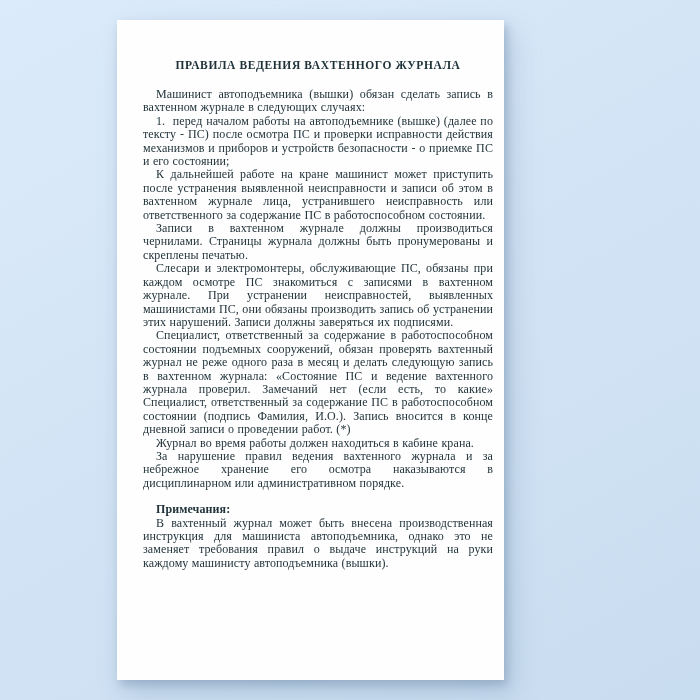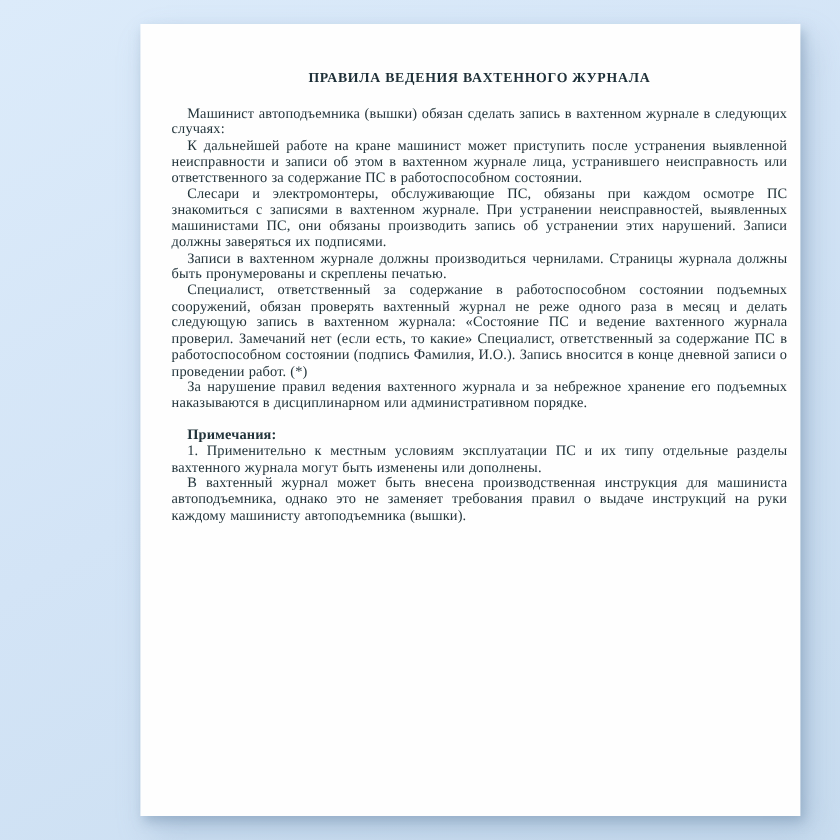--- a/index.html
+++ b/index.html
@@ -10,21 +10,21 @@
     width: 700px;
     height: 700px;
     overflow: hidden;
     background: linear-gradient(150deg, #dcebfa 0%, #d3e4f6 45%, #c9ddf0 100%);
     font-family: "Liberation Serif", "DejaVu Serif", serif;
   }
   .sheet {
     position: absolute;
     left: 117px;
     top: 20px;
-    width: 550px;
+    width: 387px;
     height: 660px;
     background: #fefefe;
     box-shadow: 3px 5px 9px rgba(120, 148, 176, 0.50),
                 9px 14px 26px rgba(125, 152, 182, 0.32);
     box-sizing: border-box;
     padding: 38px 11px 16px 26px;
     color: #22343b;
   }
   .doc-title {
     text-align: center;
@@ -50,22 +50,23 @@
     font-family: Liberation Serif, serif;
   }
 </style>
 </head>
 <body>
 
 <div class="sheet">
   <h1 class="doc-title">ПРАВИЛА ВЕДЕНИЯ ВАХТЕННОГО ЖУРНАЛА</h1>
   <div class="doc-body">
     <p>Машинист автоподъемника (вышки) обязан сделать запись в вахтенном журнале в следующих случаях:</p>
+    <p>1.&nbsp;&nbsp;перед началом работы на автоподъемнике (вышке) (далее по тексту - ПС) после осмотра ПС и проверки исправности действия механизмов и приборов и устройств безопасности - о приемке ПС и его состоянии;</p>
     <p>К дальнейшей работе на кране машинист может приступить после устранения выявленной неисправности и записи об этом в вахтенном журнале лица, устранившего неисправность или ответственного за содержание ПС в работоспособном состоянии.</p>
+    <p>Записи в вахтенном журнале должны производиться чернилами. Страницы журнала должны быть пронумерованы и скреплены печатью.</p>
     <p>Слесари и электромонтеры, обслуживающие ПС, обязаны при каждом осмотре ПС знакомиться с записями в вахтенном журнале. При устранении неисправностей, выявленных машинистами ПС, они обязаны производить запись об устранении этих нарушений. Записи должны заверяться их подписями.</p>
-    <p>Записи в вахтенном журнале должны производиться чернилами. Страницы журнала должны быть пронумерованы и скреплены печатью.</p>
     <p>Специалист, ответственный за содержание в работоспособном состоянии подъемных сооружений, обязан проверять вахтенный журнал не реже одного раза в месяц и делать следующую запись в вахтенном журнала: «Состояние ПС и ведение вахтенного журнала проверил. Замечаний нет (если есть, то какие» Специалист, ответственный за содержание ПС в работоспособном состоянии (подпись Фамилия, И.О.). Запись вносится в конце дневной записи о проведении работ. (*)</p>
-    <p>За нарушение правил ведения вахтенного журнала и за небрежное хранение его подъемных наказываются в дисциплинарном или административном порядке.</p>
+    <p>Журнал во время работы должен находиться в кабине крана.</p>
+    <p>За нарушение правил ведения вахтенного журнала и за небрежное хранение его осмотра наказываются в дисциплинарном или административном порядке.</p>
     <p class="notes-heading">Примечания:</p>
-    <p>1. Применительно к местным условиям эксплуатации ПС и их типу отдельные разделы вахтенного журнала могут быть изменены или дополнены.</p>
     <p>В вахтенный журнал может быть внесена производственная инструкция для машиниста автоподъемника, однако это не заменяет требования правил о выдаче инструкций на руки каждому машинисту автоподъемника (вышки).</p>
   </div>
 </div>
 
 </body></html>

